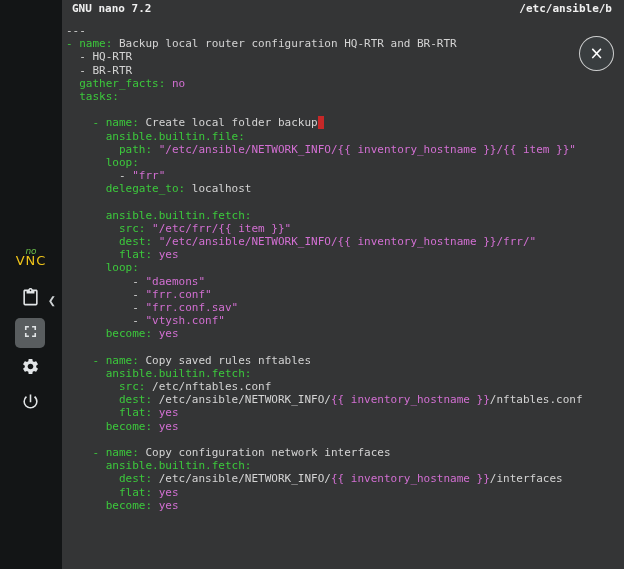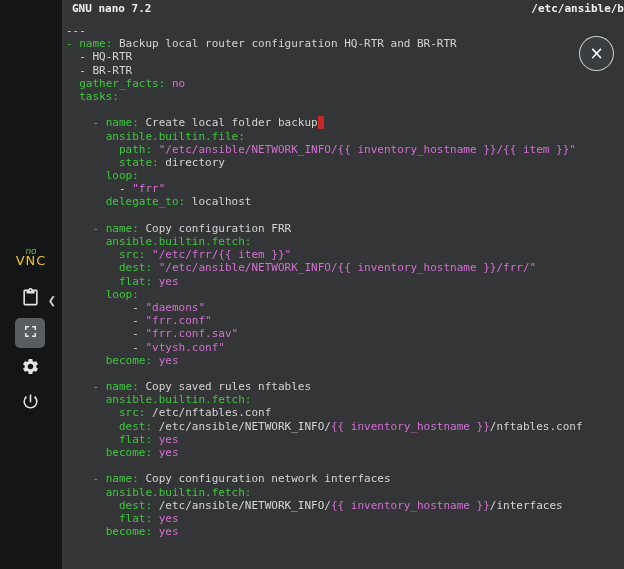--- a/index.html
+++ b/index.html
@@ -33,21 +33,21 @@
   .btn-settings{top:353px;}
   .btn-power{top:388px;}
   
   .terminal{
     position:absolute;left:62px;top:0;width:562px;height:444px;
     background:var(--terminal-bg);color:var(--plain);
     font-size:11px;line-height:13.2px;
   }
   .titlebar{position:relative;height:16px;padding-top:2px;color:var(--titlebar-text);font-weight:bold;}
   .app-title{position:absolute;left:10px;white-space:pre;}
-  .file-title{position:absolute;right:0;white-space:pre;}
+  .file-title{position:absolute;right:12px;white-space:pre;}
   .content{padding:6px 0 0 4px;}
   .line{height:13.2px;white-space:pre;}
   .tok-k{color:var(--key-green);}
   .tok-s{color:var(--string-magenta);}
   .tok-p{color:var(--plain);}
   .tok-c{background:var(--cursor-red);color:transparent;}
   
   .close-btn{
     position:absolute;left:579px;top:36px;width:33px;height:33px;border-radius:50%;
     background:#393d3f;border:1.5px solid rgba(255,255,255,0.75);
@@ -113,26 +113,24 @@
       <div class="line"><span class="tok-p">---</span></div>
       <div class="line"><span class="tok-k">- name:</span><span class="tok-p"> Backup local router configuration HQ-RTR and BR-RTR</span></div>
       <div class="line"><span class="tok-p">  - HQ-RTR</span></div>
       <div class="line"><span class="tok-p">  - BR-RTR</span></div>
       <div class="line"><span class="tok-k">  gather_facts:</span><span class="tok-p"> </span><span class="tok-s">no</span></div>
       <div class="line"><span class="tok-k">  tasks:</span></div>
       <div class="line"></div>
       <div class="line"><span class="tok-k">    - name:</span><span class="tok-p"> Create local folder backup</span><span class="tok-c"> </span></div>
       <div class="line"><span class="tok-k">      ansible.builtin.file:</span></div>
       <div class="line"><span class="tok-k">        path:</span><span class="tok-p"> </span><span class="tok-s">"/etc/ansible/NETWORK_INFO/{{ inventory_hostname }}/{{ item }}"</span></div>
-      <div class="line"><span class="tok-k">        state:</span><span class="tok-p"> directory</span></div>
       <div class="line"><span class="tok-k">      loop:</span></div>
       <div class="line"><span class="tok-p">        - </span><span class="tok-s">"frr"</span></div>
       <div class="line"><span class="tok-k">      delegate_to:</span><span class="tok-p"> localhost</span></div>
       <div class="line"></div>
-      <div class="line"><span class="tok-k">    - name:</span><span class="tok-p"> Copy configuration FRR</span></div>
       <div class="line"><span class="tok-k">      ansible.builtin.fetch:</span></div>
       <div class="line"><span class="tok-k">        src:</span><span class="tok-p"> </span><span class="tok-s">"/etc/frr/{{ item }}"</span></div>
       <div class="line"><span class="tok-k">        dest:</span><span class="tok-p"> </span><span class="tok-s">"/etc/ansible/NETWORK_INFO/{{ inventory_hostname }}/frr/"</span></div>
       <div class="line"><span class="tok-k">        flat:</span><span class="tok-p"> </span><span class="tok-s">yes</span></div>
       <div class="line"><span class="tok-k">      loop:</span></div>
       <div class="line"><span class="tok-p">          - </span><span class="tok-s">"daemons"</span></div>
       <div class="line"><span class="tok-p">          - </span><span class="tok-s">"frr.conf"</span></div>
       <div class="line"><span class="tok-p">          - </span><span class="tok-s">"frr.conf.sav"</span></div>
       <div class="line"><span class="tok-p">          - </span><span class="tok-s">"vtysh.conf"</span></div>
       <div class="line"><span class="tok-k">      become:</span><span class="tok-p"> </span><span class="tok-s">yes</span></div>

